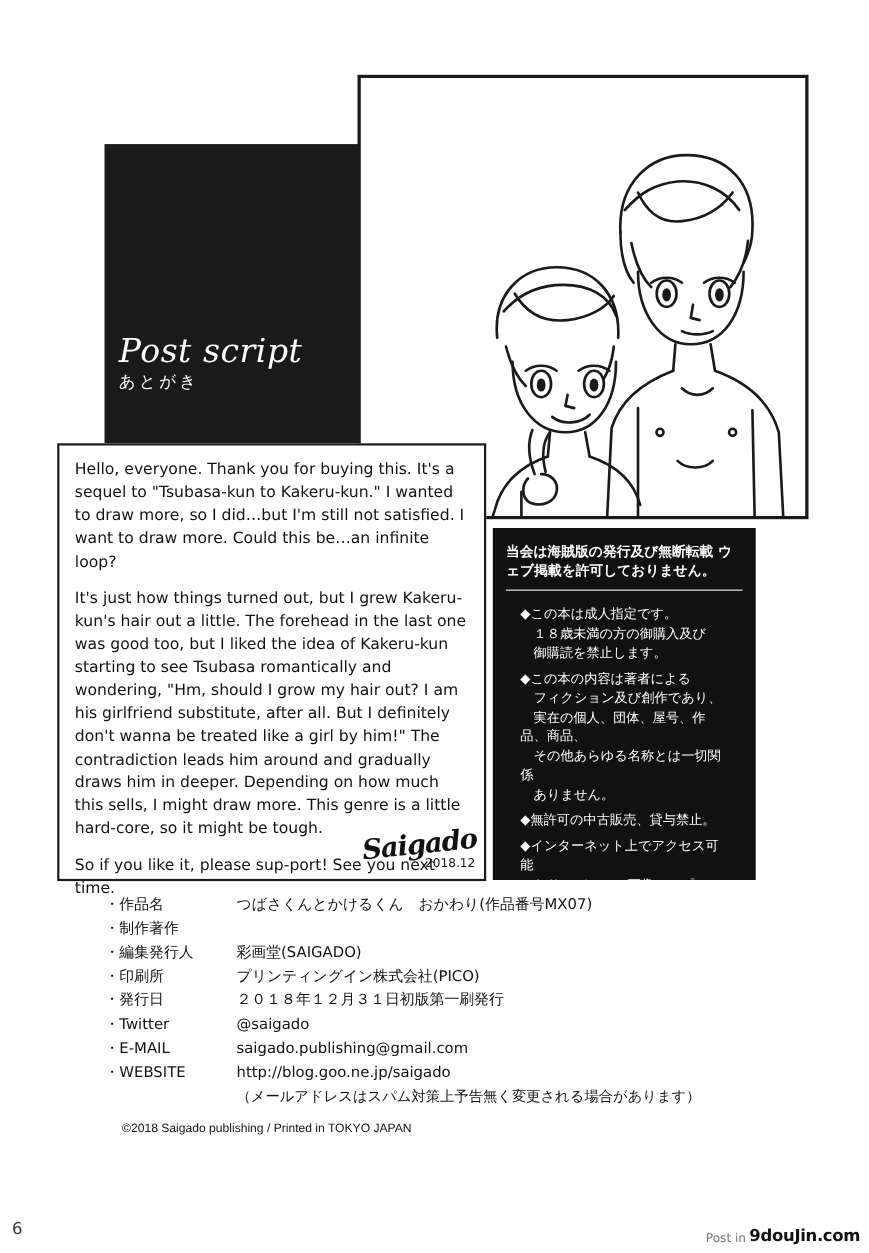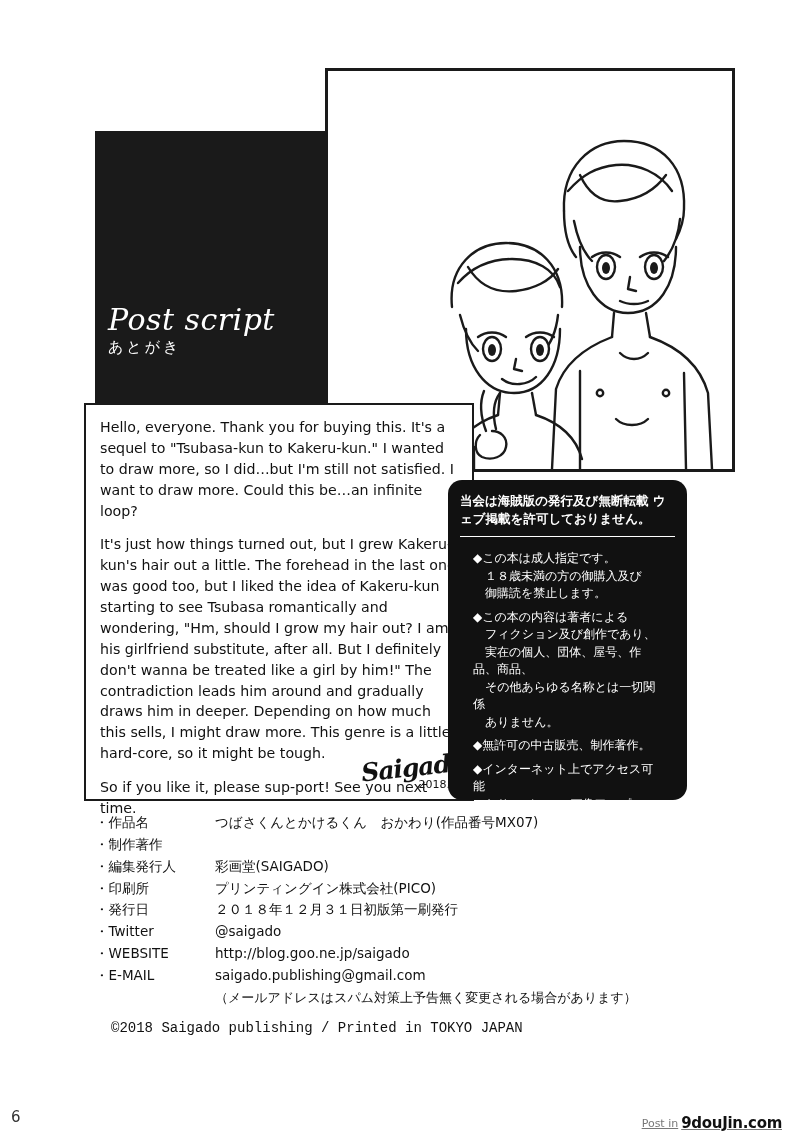--- a/index.html
+++ b/index.html
@@ -73,21 +73,20 @@
   .afterword {
     position: absolute;
     left: 52px;
     top: 403px;
     width: 390px;
     height: 398px;
     border: 2px solid #1a1a1a;
     background: #ffffff;
     box-sizing: border-box;
     padding: 12px 14px 10px 14px;
-    margin-left: 32px;
   }
   .afterword p {
     margin: 0 0 13px 0;
     font-size: 14.2px;
     line-height: 1.47;
     color: #111;
     font-family: "DejaVu Sans", sans-serif;
   }
   .afterword p:last-of-type { margin-bottom: 0; }
 
@@ -122,21 +121,20 @@
     position: absolute;
     left: 448px;
     top: 480px;
     width: 239px;
     height: 320px;
     background: #111111;
     color: #ffffff;
     box-sizing: border-box;
     padding: 12px 12px 10px 12px;
     font-family: "DejaVu Sans", sans-serif;
-    border-radius: 14px;
   }
   .notice-head {
     font-size: 12.5px;
     line-height: 1.45;
     font-weight: bold;
     border-bottom: 1px solid #ffffff;
     padding-bottom: 8px;
     margin-bottom: 9px;
   }
   .notice-list { list-style: none; margin: 13px; padding: 0; }
@@ -167,47 +165,46 @@
     white-space: nowrap;
   }
   .colo-value { flex: 1 1 auto; }
   .colo-note {
     font-size: 13px;
     line-height: 1.62;
     margin-left: 120px;
     color: #111;
   }
   .copyright {
-    font-size: 14px;
+    font-size: 11px;
     margin-top: 12px;
     margin-left: 16px;
     color: #111;
-    font-family: Liberation Mono, monospace;
+    font-family: Liberation Sans, sans-serif;
   }
 
   
   .page-number {
     position: absolute;
     left: 11px;
     top: 1108px;
     font-size: 15px;
     color: #333;
     font-family: "DejaVu Sans", sans-serif;
   }
   .watermark {
     position: absolute;
     right: 8px;
     bottom: 7px;
     font-size: 11px;
     color: #777;
     font-family: "DejaVu Sans", sans-serif;
     display: flex;
-    align-items: center;
+    align-items: flex-end;
     gap: 3px;
-    text-decoration: underline;
   }
   .watermark .wm-brand {
     font-size: 15px;
     font-weight: bold;
     color: #111;
     letter-spacing: -0.3px;
   }
 </style>
 </head>
 <body>
@@ -298,21 +295,21 @@
 ウェブ掲載を許可しておりません。</div>
     <ul class="notice-list">
       <li>◆この本は成人指定です。
 　１８歳未満の方の御購入及び
 　御購読を禁止します。</li>
       <li>◆この本の内容は著者による
 　フィクション及び創作であり、
 　実在の個人、団体、屋号、作品、商品、
 　その他あらゆる名称とは一切関係
 　ありません。</li>
-      <li>◆無許可の中古販売、制作著作。</li>
+      <li>◆無許可の中古販売、貸与禁止。</li>
       <li>◆インターネット上でアクセス可能
 　なサーバーへの画像アップロード
 　共有ソフトでの交換禁止。</li>
     </ul>
   </div>
 
   <div class="colophon">
     <div class="colo-row">
       <div class="colo-label">・作品名</div>
       <div class="colo-value">つばさくんとかけるくん　おかわり(作品番号MX07)</div>
@@ -330,26 +327,26 @@
     </div>
     <div class="colo-row">
       <div class="colo-label">・発行日</div>
       <div class="colo-value">２０１８年１２月３１日初版第一刷発行</div>
     </div>
     <div class="colo-row">
       <div class="colo-label">・Twitter</div>
       <div class="colo-value">@saigado</div>
     </div>
     <div class="colo-row">
+      <div class="colo-label">・E-MAIL</div>
+      <div class="colo-value">saigado.publishing@gmail.com</div>
+    </div>
+    <div class="colo-row">
       <div class="colo-label">・WEBSITE</div>
       <div class="colo-value">http://blog.goo.ne.jp/saigado</div>
-    </div>
-    <div class="colo-row">
-      <div class="colo-label">・E-MAIL</div>
-      <div class="colo-value">saigado.publishing@gmail.com</div>
     </div>
     <div class="colo-note">（メールアドレスはスパム対策上予告無く変更される場合があります）</div>
     <div class="copyright">©2018 Saigado publishing / Printed in TOKYO JAPAN</div>
   </div>
 
   <div class="page-number">6</div>
 
   <div class="watermark">
     <span>Post in</span>
     <span class="wm-brand">9douJin.com</span>

